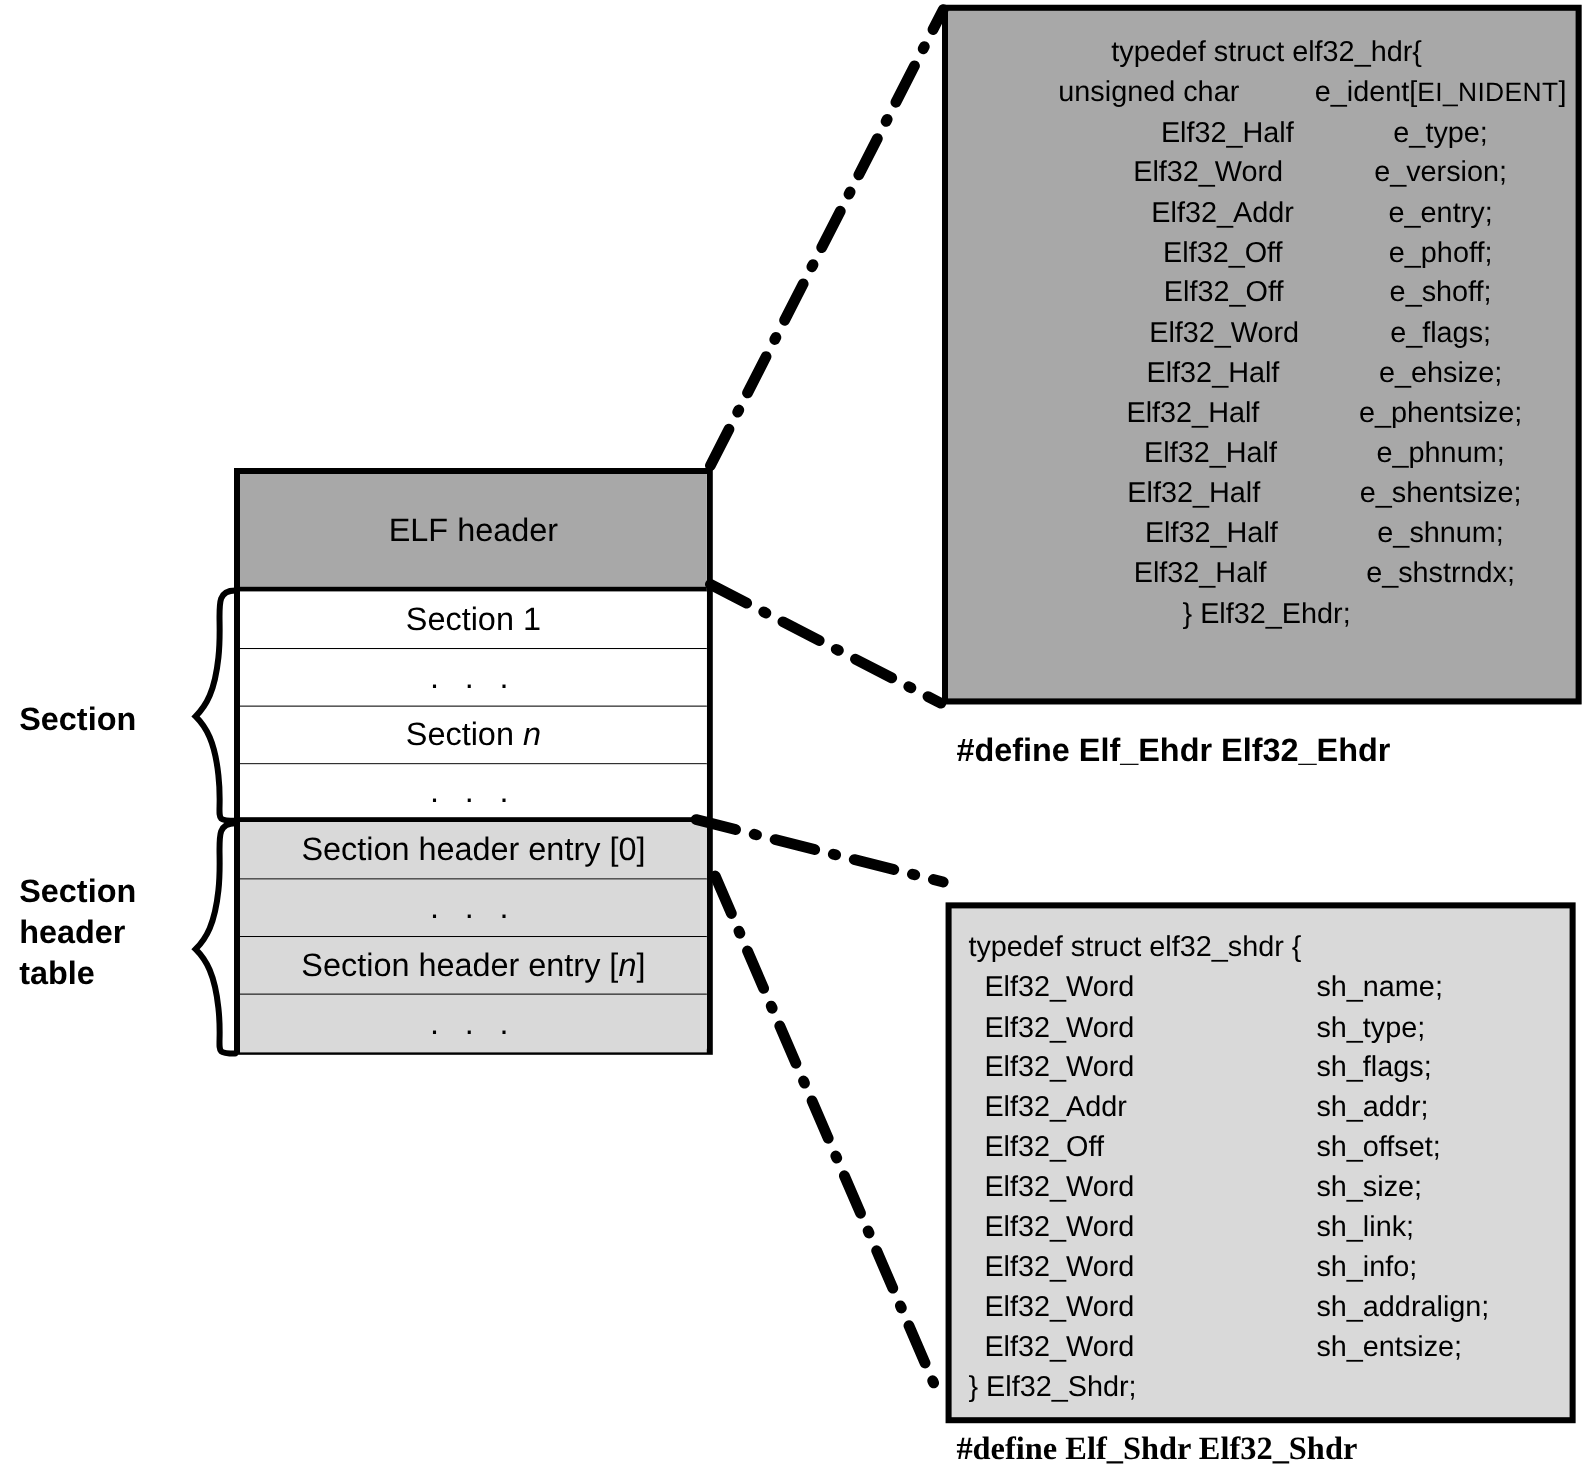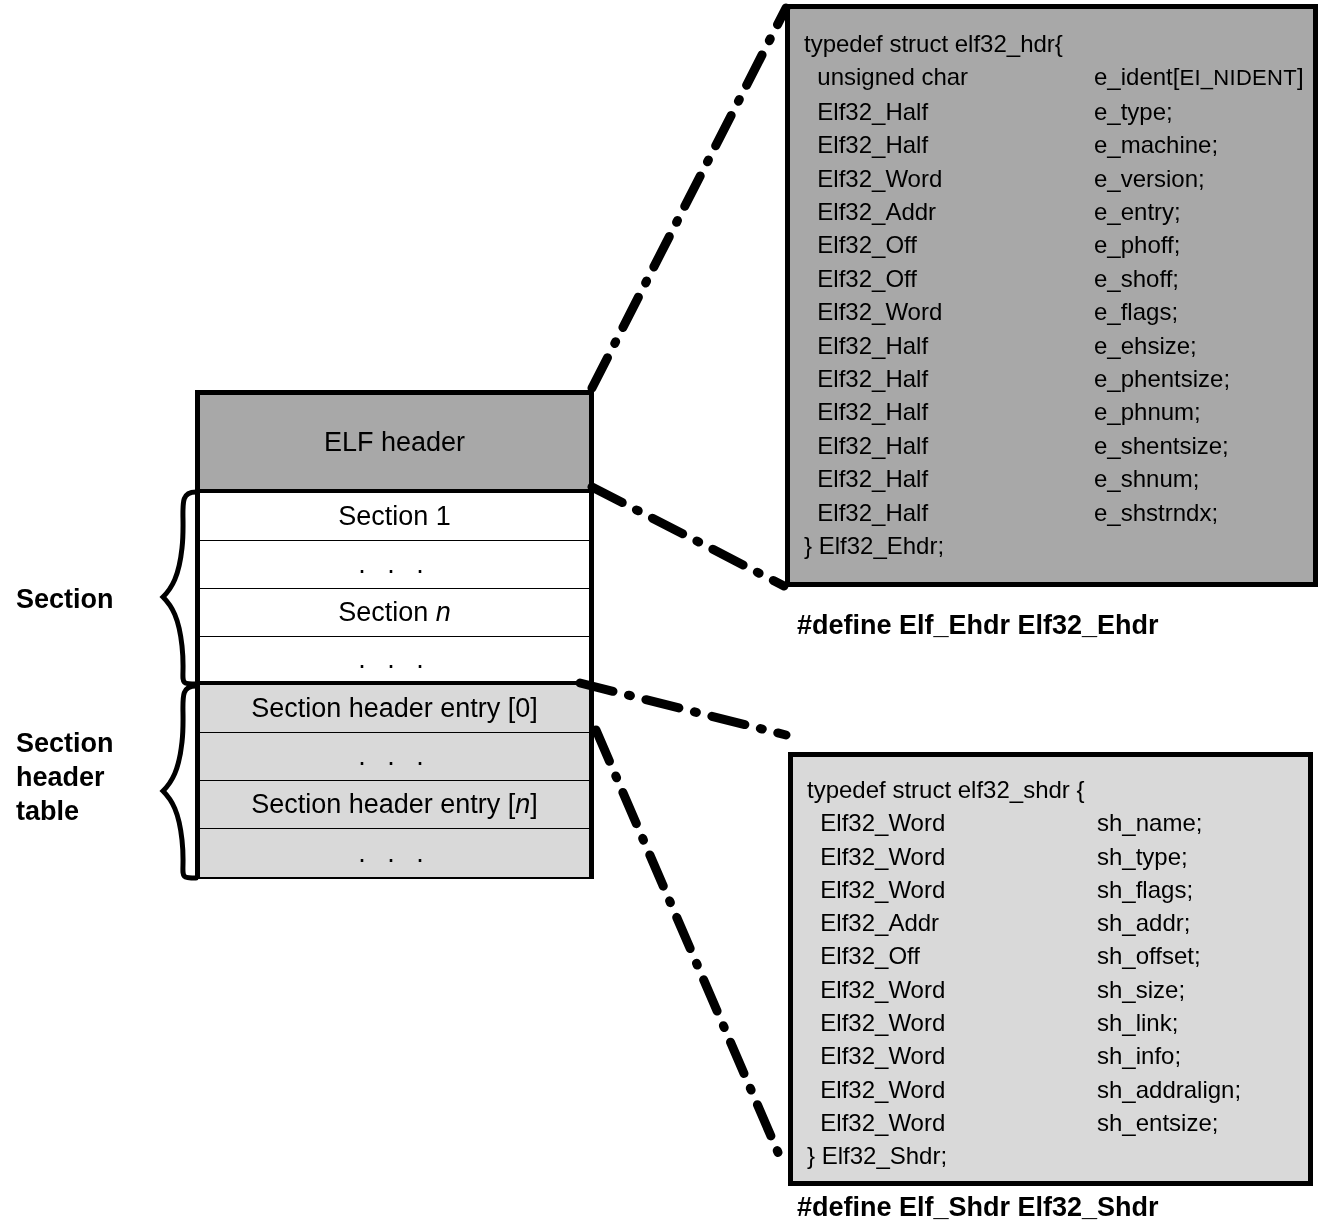--- a/index.html
+++ b/index.html
@@ -28,34 +28,34 @@
   .dots{letter-spacing:7px;font-size:27px;}
   .ital{font-style:italic;}
 
   
   .lbl{position:absolute;font-weight:bold;font-size:27px;line-height:34px;white-space:pre-line;}
   #lbl-section{left:16px;top:582px;}
   #lbl-sht{left:16px;top:726px;}
 
   
   .codebox{position:absolute;box-sizing:border-box;border:5px solid #000;}
-  #ehdr-box{left:785px;top:4px;width:533px;height:583px;background:#a8a8a8;}
+  #ehdr-box{left:785px;top:4px;width:533px;height:583px;background:#a8a8a8;text-align:center;}
   #shdr-box{left:788px;top:752px;width:525px;height:434px;background:#d9d9d9;}
   .code{position:absolute;left:14px;top:18px;right:6px;
         font-size:24px;line-height:33.4px;}
   #shdr-box .code{line-height:33.3px;top:16px;}
   .cline{white-space:pre;display:block;}
   .ctype{display:inline-block;width:290px;}
   #shdr-box .ctype{width:290px;}
   .smallcaps{font-size:22px;letter-spacing:.3px;}
 
   
   .define{position:absolute;font-weight:bold;font-size:27px;white-space:nowrap;margin-left:12px;}
   #def-ehdr{left:785px;top:610px;}
-  #def-shdr{left:785px;top:1192px;}
+  #def-shdr{left:785px;top:1192px;font-family:Liberation Serif, serif;}
 </style>
 </head>
 <body>
 
 <div class="canvas">
 
   <div class="lbl" id="lbl-section">Section</div>
   <div class="lbl" id="lbl-sht">Section
 header
 table</div>
@@ -88,21 +88,20 @@
     <div class="row r-gray r-dots4">
       <span class="txt dots">. . .</span>
     </div>
   </div>
 
   <div class="codebox" id="ehdr-box">
     <div class="code" id="ehdr-code">
         <span class="cline">typedef struct elf32_hdr{</span>
         <span class="cline"><span class="ctype">  unsigned char</span><span>e_ident[<span class="smallcaps">EI_NIDENT</span>]</span></span>
         <span class="cline"><span class="ctype">  Elf32_Half</span><span>e_type;</span></span>
-        <span class="cline"><span class="ctype">  Elf32_Half</span><span>e_machine;</span></span>
         <span class="cline"><span class="ctype">  Elf32_Word</span><span>e_version;</span></span>
         <span class="cline"><span class="ctype">  Elf32_Addr</span><span>e_entry;</span></span>
         <span class="cline"><span class="ctype">  Elf32_Off</span><span>e_phoff;</span></span>
         <span class="cline"><span class="ctype">  Elf32_Off</span><span>e_shoff;</span></span>
         <span class="cline"><span class="ctype">  Elf32_Word</span><span>e_flags;</span></span>
         <span class="cline"><span class="ctype">  Elf32_Half</span><span>e_ehsize;</span></span>
         <span class="cline"><span class="ctype">  Elf32_Half</span><span>e_phentsize;</span></span>
         <span class="cline"><span class="ctype">  Elf32_Half</span><span>e_phnum;</span></span>
         <span class="cline"><span class="ctype">  Elf32_Half</span><span>e_shentsize;</span></span>
         <span class="cline"><span class="ctype">  Elf32_Half</span><span>e_shnum;</span></span>

